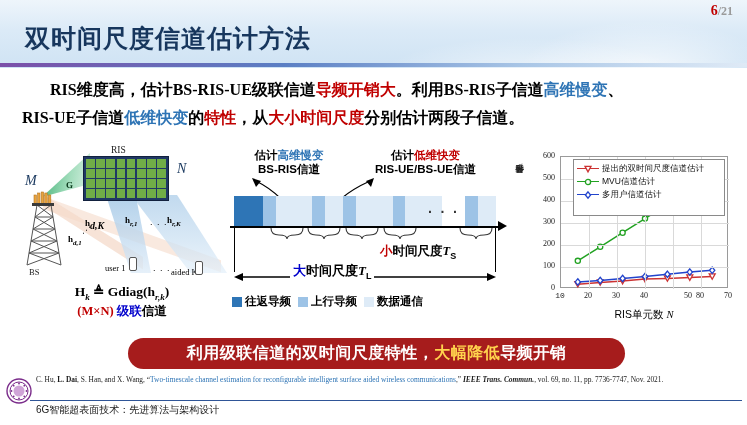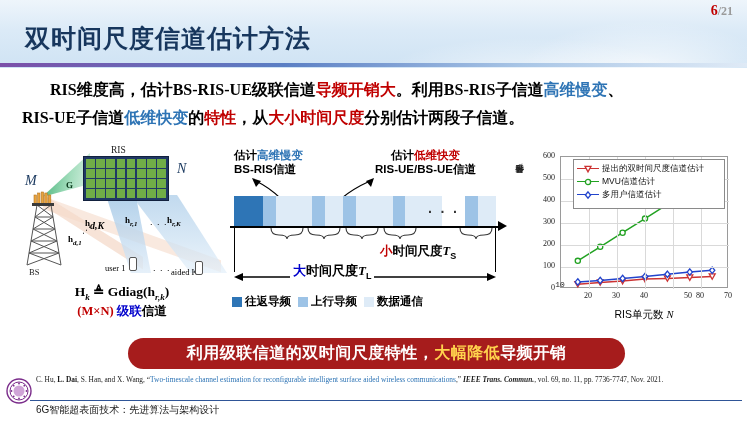--- a/index.html
+++ b/index.html
@@ -93,21 +93,21 @@
     border:1px solid #555; border-radius:2px; background:#fff; }
   .phK { position:absolute; left:190px; top:116px; width:8px; height:14px;
     border:1px solid #555; border-radius:2px; background:#fff; }
   .formula { position:absolute; left:32px; top:138px; width:170px; text-align:center;
     font-size:13.5px; font-family:"Liberation Serif", serif; font-weight:bold; }
   .formula i { font-style:italic; }
   .formula2 { position:absolute; left:32px; top:158px; width:170px; text-align:center;
     font-size:12.5px; font-family:"Liberation Serif", serif; font-weight:bold; }
   
   .figM { position:absolute; left:230px; top:148px; width:280px; height:180px; }
-  .capL { position:absolute; left:4px; top:0px; width:110px; 
+  .capL { position:absolute; left:4px; top:0px; width:110px; text-align:center;
     font-size:11.5px; font-weight:bold; line-height:1.25; color:#000; }
   .capR { position:absolute; left:118px; top:0px; width:155px; text-align:center;
     font-size:11.5px; font-weight:bold; line-height:1.25; color:#000; }
   .blocks { position:absolute; left:4px; top:48px; width:262px; height:30px; display:flex; }
   .blkRT { background:#2e75b6; }
   .blkUL { background:#9dc3e6; }
   .blkDT { background:#deebf7; }
   .dots3 { position:absolute; left:198px; top:56px; font-size:14px; font-weight:bold;
     letter-spacing:2px; color:#333; }
   .axisline { position:absolute; left:0px; top:78px; width:272px; height:1.5px; background:#000; }
@@ -135,21 +135,21 @@
   .ylab { position:absolute; left:-2px; top:32px; width:14px;
     font-size:8.5px; color:#222; writing-mode:vertical-rl; text-orientation:mixed;
     transform:rotate(180deg); white-space:nowrap; letter-spacing:0px; }
   .ytick { position:absolute; font-size:8px; color:#222; text-align:right; width:26px;
     font-family:"Liberation Serif", serif; }
   .xtick { position:absolute; font-size:8px; color:#222; text-align:center; width:20px;
     font-family:"Liberation Serif", serif; }
   .xlab { position:absolute; left:45px; top:160px; width:168px; text-align:center;
     font-size:10.5px; color:#000; }
   .xlab i { font-family:"Liberation Serif", serif; font-style:italic; }
-  .clegend { position:absolute; left:58px; top:11px; width:152px; height:50px;
+  .clegend { position:absolute; left:58px; top:11px; width:152px; height:57px;
     background:#fff; border:1px solid #8a8a8a; padding:2px 3px; }
   .cl-row { display:flex; align-items:center; height:13px; font-size:8.5px; color:#111; }
   .cl-line { width:22px; height:0; border-top:1.6px solid; position:relative;
     margin-right:3px; display:inline-block; }
   
   .banner {
     position:absolute; left:128px; top:338px; width:497px; height:31px;
     background:#a61c1c; border-radius:16px;
     display:flex; align-items:center; justify-content:center;
     font-size:16px; font-weight:bold; color:#fff; letter-spacing:.5px;
@@ -449,21 +449,21 @@
   <div id="ytick-layer">
       <div class="ytick" style="left: 14px; top: 135px;">0</div>
       <div class="ytick" style="left: 14px; top: 113px;">100</div>
       <div class="ytick" style="left: 14px; top: 91px;">200</div>
       <div class="ytick" style="left: 14px; top: 69px;">300</div>
       <div class="ytick" style="left: 14px; top: 47px;">400</div>
       <div class="ytick" style="left: 14px; top: 25px;">500</div>
       <div class="ytick" style="left: 14px; top: 3px;">600</div>
     </div>
   <div id="xtick-layer">
-      <div class="xtick" style="left: 35px; top: 132px; font-family: Liberation Mono, monospace;">10</div>
+      <div class="xtick" style="left: 35px; top: 143px; font-family: Liberation Mono, monospace;">10</div>
       <div class="xtick" style="left: 63px; top: 143px;">20</div>
       <div class="xtick" style="left: 91px; top: 143px;">30</div>
       <div class="xtick" style="left: 119px; top: 143px;">40</div>
       <div class="xtick" style="left: 147px; top: 143px; margin-left: 16px;">50</div>
       <div class="xtick" style="left: 175px; top: 143px;">80</div>
       <div class="xtick" style="left: 203px; top: 143px;">70</div>
     </div>
   <div class="xlab">
     <span>RIS单元数 </span><i>N</i>
   </div>

